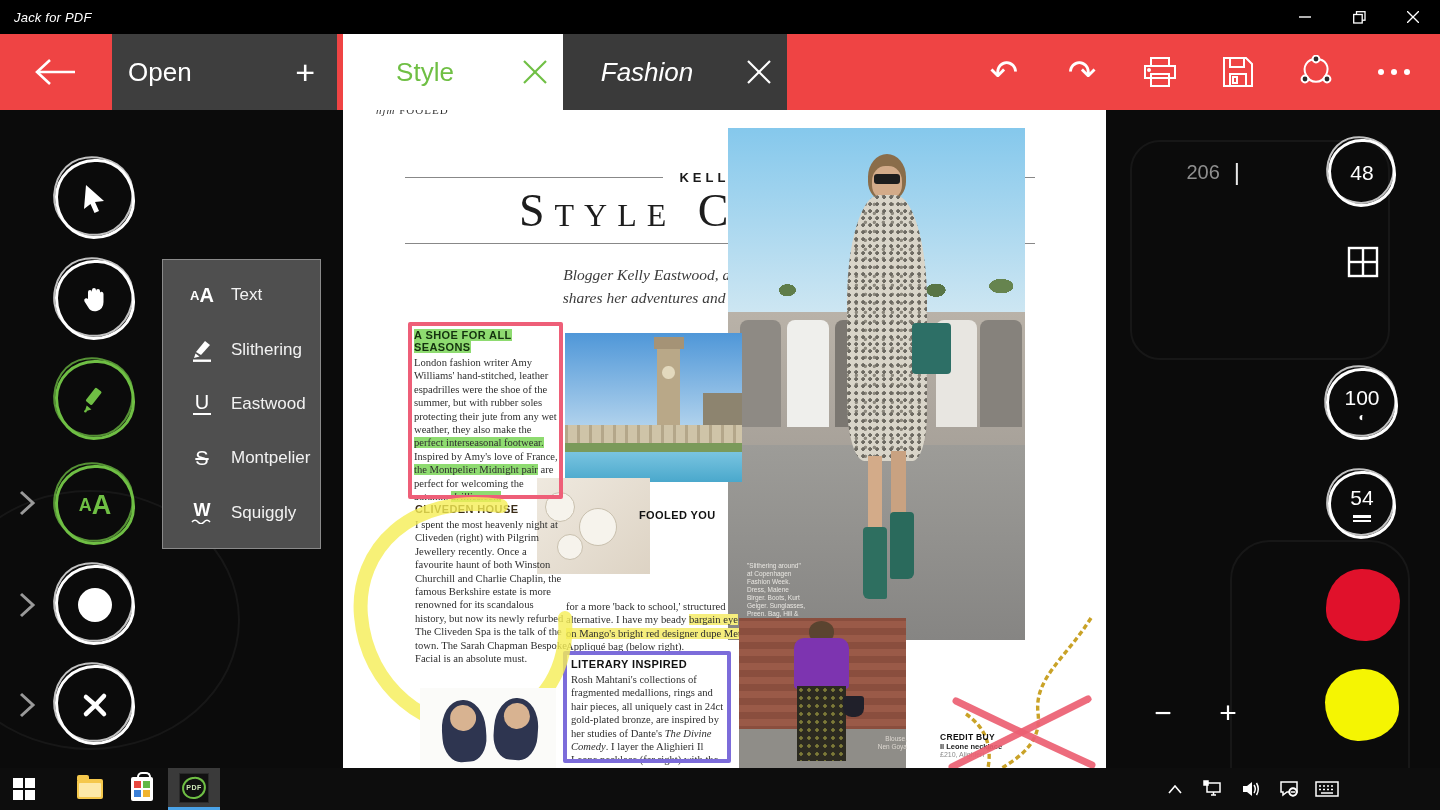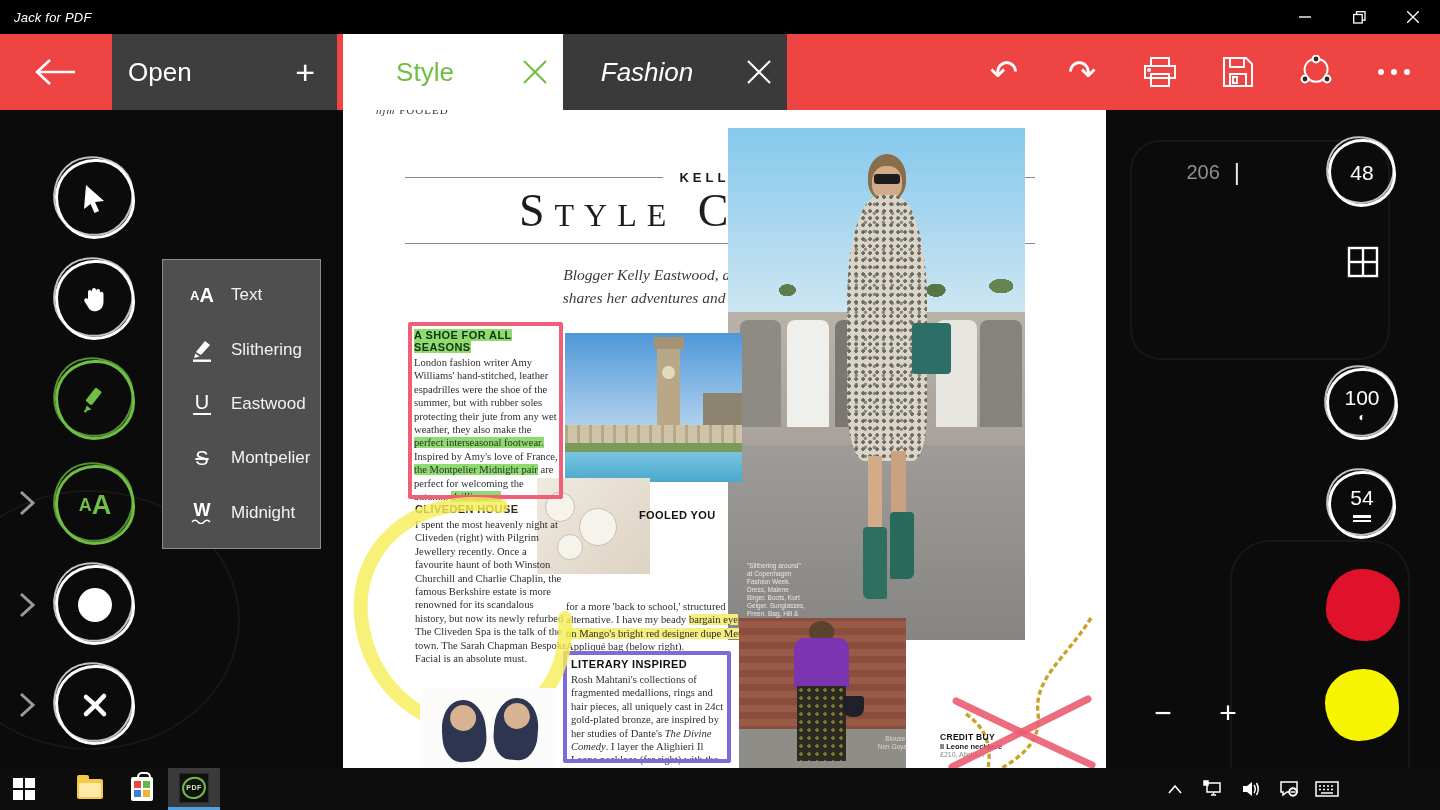--- a/index.html
+++ b/index.html
@@ -375,21 +375,21 @@
       </div>
       <div class="ctx-item">
         <span class="ctx-icon">
           <span class="w-glyph">
               <b style="font-size:18px;">W</b>
           <svg width="22" height="6" viewBox="0 0 22 6">
                 <path d="M1 4 Q4 0.5 7 4 T13 4 T19 4" fill="none" stroke="#fff" stroke-width="1.6"></path>
               </svg>
             </span>
         </span>
-        <span class="ctx-label">Midnight</span>
+        <span class="ctx-label">Squiggly</span>
       </div>
     </div>
 
     <div class="page">
       <div class="kicker">
         <span class="it">njm</span><span> FOOLED</span>
       </div>
 
       <div class="mag-head">
         <div class="eyebrow-row">

